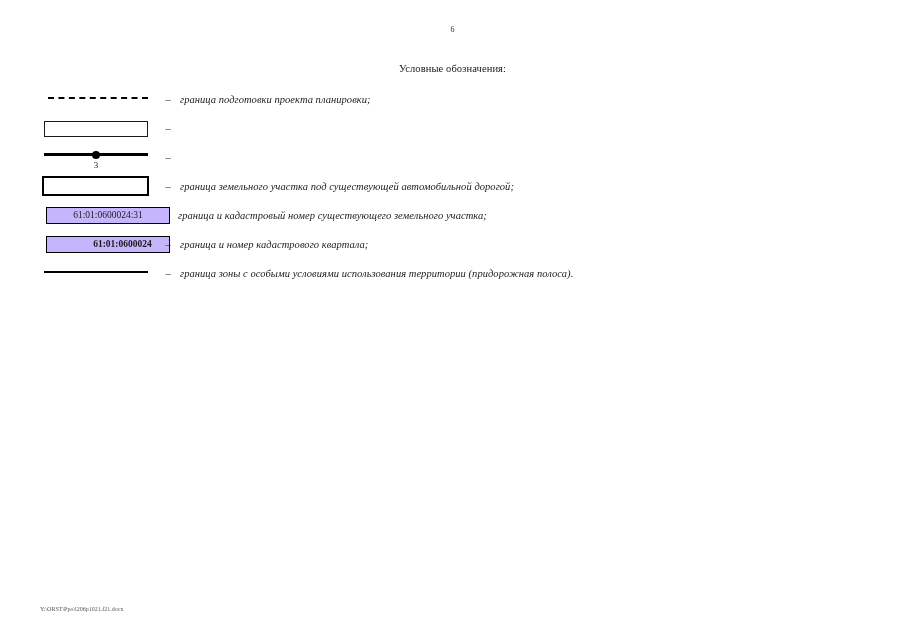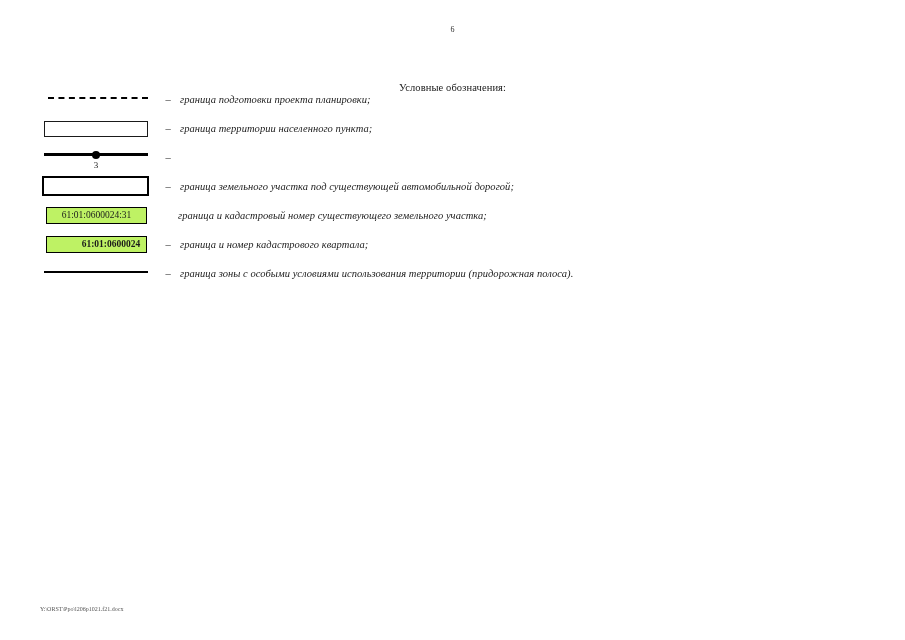--- a/index.html
+++ b/index.html
@@ -33,21 +33,21 @@
     width: 905px;
     text-align: center;
     font-size: 8px;
     line-height: 10px;
     color: #2a2a2a;
   }
 
   
   .legend-title {
     position: absolute;
-    top: 81px;
+    top: 62px;
     left: 0;
     width: 905px;
     text-align: center;
     font-size: 10.5px;
     line-height: 13px;
     color: #1a1a1a;
     letter-spacing: 0.1px;
   }
 
   
@@ -168,24 +168,24 @@
     border: 2px solid #000000;
     background: #ffffff;
     box-sizing: border-box;
   }
 
   
   .sym-label-box {
     position: absolute;
     left: 6px;
     top: 6px;
-    width: 101px;
+    width: 124px;
     height: 17px;
     border: 1.6px solid #000000;
-    background: #bef264;
+    background: #c4b5fd;
     box-sizing: border-box;
     text-align: center;
     font-size: 9.5px;
     line-height: 14px;
     color: #1a1a1a;
     overflow: hidden;
   }
   .sym-label-box.bold {
     font-weight: bold;
     font-size: 9.5px;
@@ -231,21 +231,20 @@
       </div>
       <div class="legend-dash">–</div>
       <div class="legend-text">граница подготовки проекта планировки;</div>
     </div>
 
     <div class="legend-row">
       <div class="legend-symbol">
         <div class="sym-dotted-box"></div>
       </div>
       <div class="legend-dash">–</div>
-      <div class="legend-text">граница территории населенного пункта;</div>
     </div>
 
     <div class="legend-row">
       <div class="legend-symbol">
         <div class="sym-point-line"></div>
         <div class="sym-point-dot"></div>
         <div class="sym-point-label">3</div>
       </div>
       <div class="legend-dash">–</div>
     </div>

